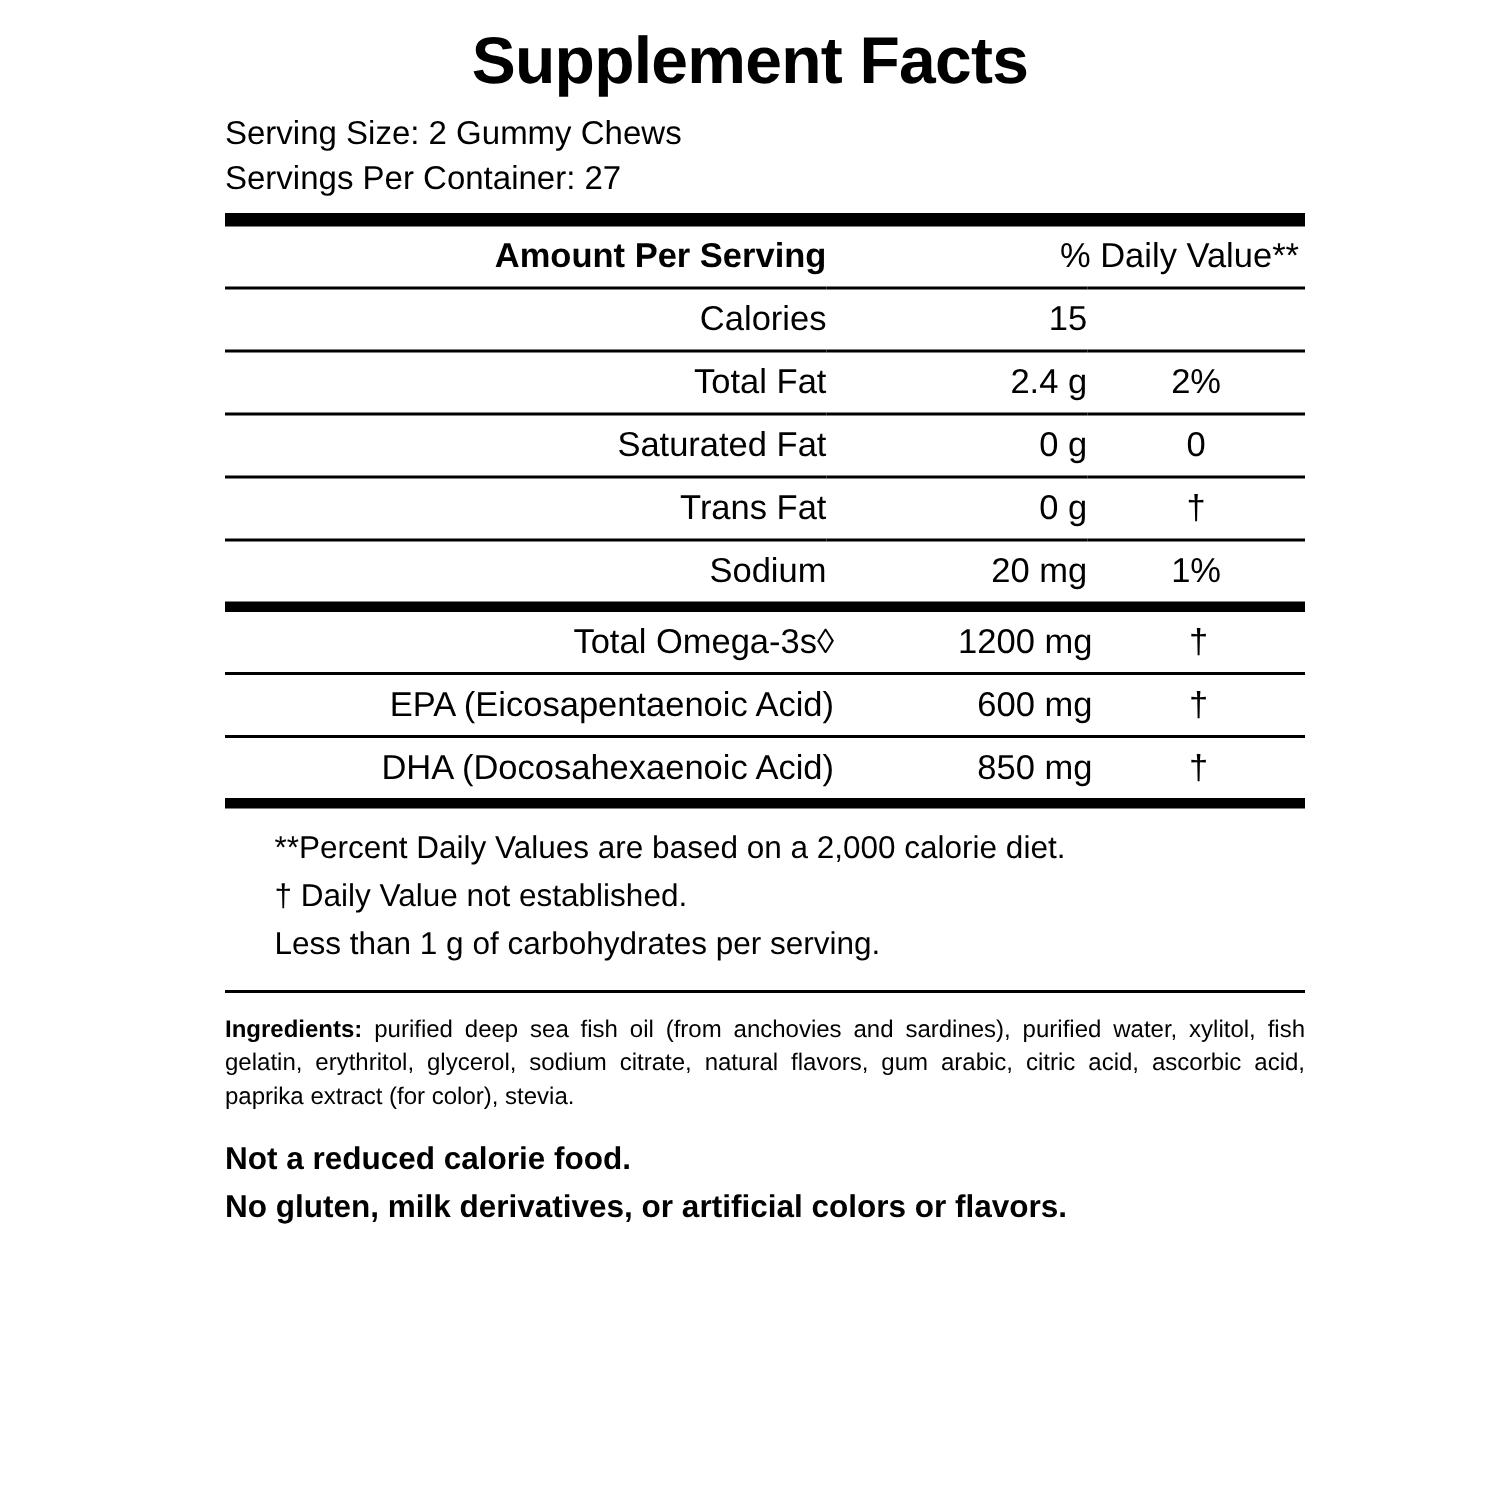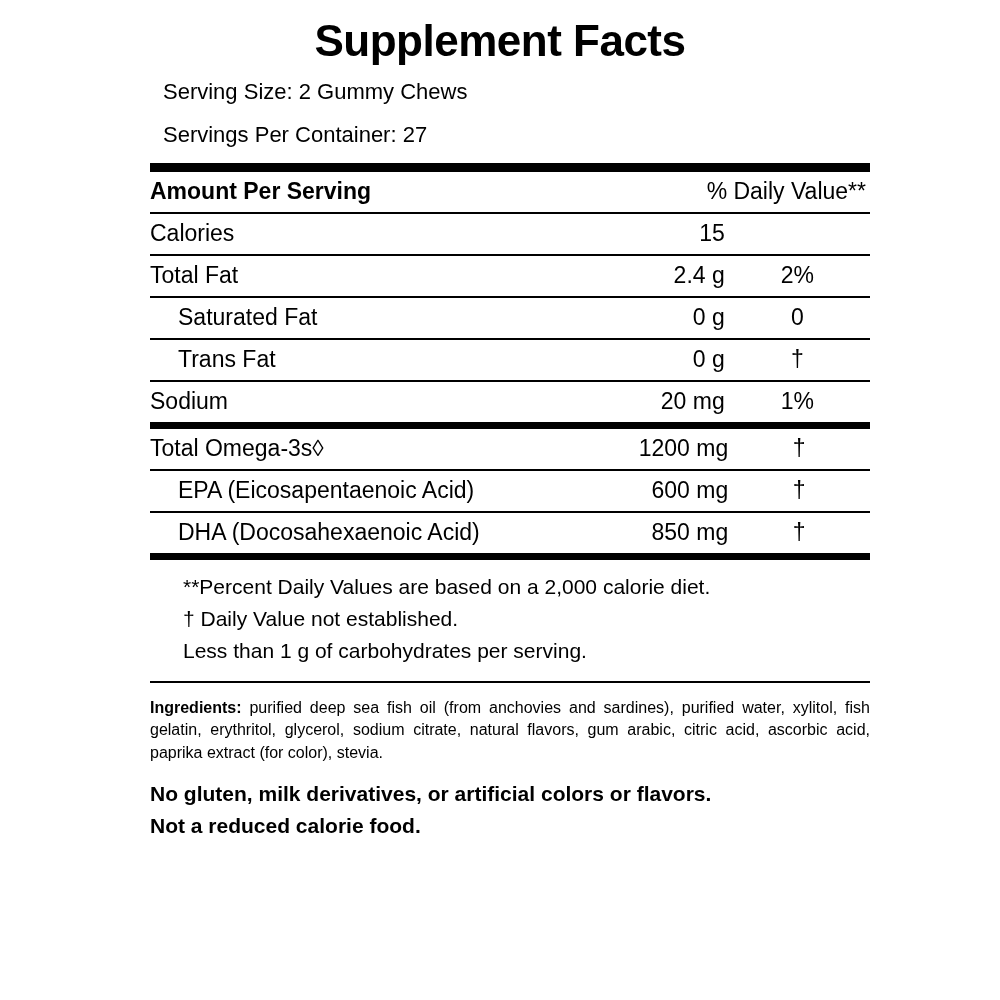--- a/index.html
+++ b/index.html
@@ -24,21 +24,21 @@
     font-size: 44px;
     font-weight: bold;
     letter-spacing: -0.5px;
     line-height: 1.05;
     text-align: center;
     margin: 0 0 10px 0;
   }
   .serving-line {
     font-size: 22px;
     line-height: 1.35;
-    margin: 13px;
+    margin: 0;
     padding-left: 20px;
   }
   .rule-thick {
     height: 9px;
     background: #000;
     margin: 8px 0 0 20px;
   }
   .rule-med {
     height: 7px;
     background: #000;
@@ -50,21 +50,21 @@
     border-collapse: collapse;
     font-size: 23px;
   }
   table.facts td {
     padding: 6px 0 7px 0;
     vertical-align: bottom;
   }
   table.facts tr.bordered td {
     border-bottom: 2px solid #000;
   }
-  td.name { text-align: left; width: 390px; }
+  td.name { text-align: right; width: 390px; }
   td.name.indent { padding-left: 28px; }
   td.amount { text-align: right; width: 180px; }
   td.dv { text-align: center; width: 150px; }
   .hdr td { font-weight: bold; padding: 6px 0 8px 0; }
   .hdr td.dv-head { text-align: right; font-weight: normal; width: 330px; padding-right: 4px;}
   .footnotes {
     margin: 12px 0 0 20px;
     font-size: 21px;
     line-height: 1.45;
   }
@@ -165,17 +165,17 @@
     <div>Less than 1 g of carbohydrates per serving.</div>
   </div>
 
   <div class="sep-footer"></div>
 
   <div class="ingredients">
     <b>Ingredients:</b><span> purified deep sea fish oil (from anchovies and sardines), purified water, xylitol, fish gelatin, erythritol, glycerol, sodium citrate, natural flavors, gum arabic, citric acid, ascorbic acid, paprika extract (for color), stevia.</span>
   </div>
 
   <div class="claims">
+    <div>Not a reduced calorie food.</div>
     <div>No gluten, milk derivatives, or artificial colors or flavors.</div>
-    <div>Not a reduced calorie food.</div>
   </div>
 
 </div>
 
 </body></html>

